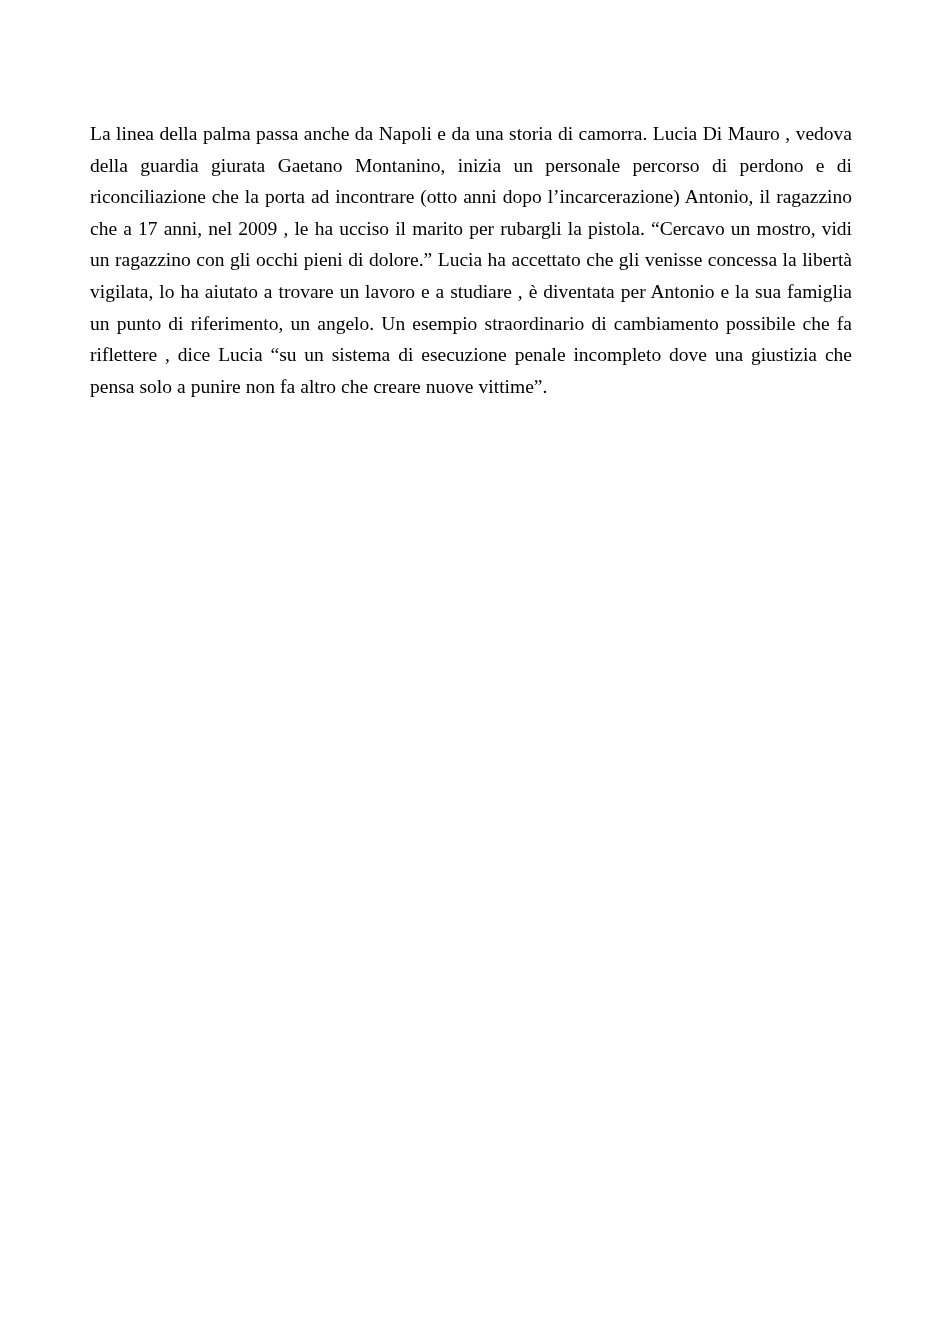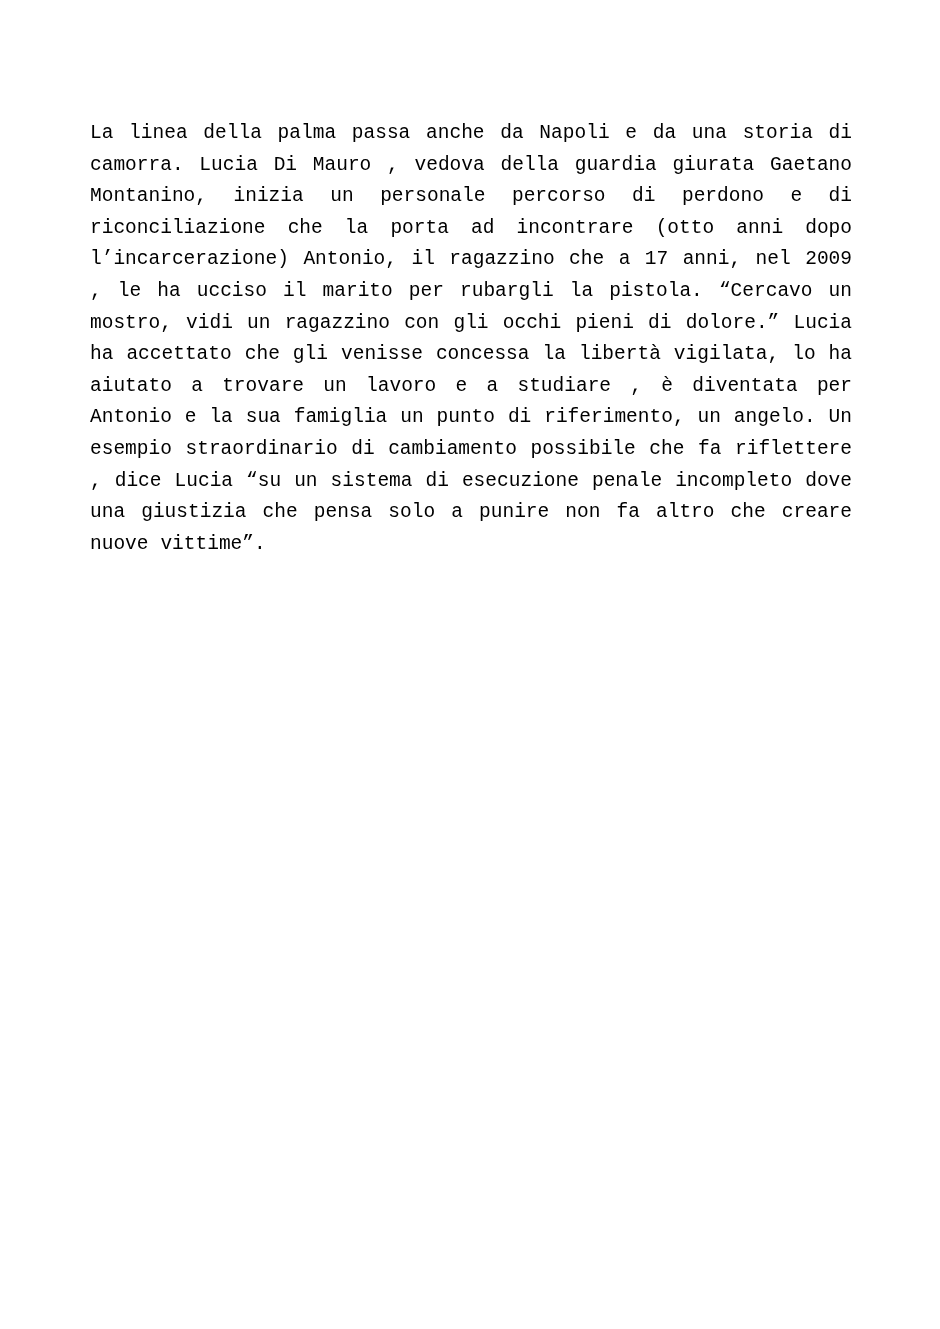--- a/index.html
+++ b/index.html
@@ -22,21 +22,20 @@
     width: 762px;
   }
   .body-paragraph {
     margin: 0;
     font-size: 19.5px;
     line-height: 31.6px;
     color: #000000;
     text-align: justify;
     text-justify: inter-word;
     word-spacing: 0.2px;
-    font-family: Liberation Mono, monospace;
   }
 </style>
 </head>
 <body>
 
 <div class="page">
   <div class="content">
     <p class="body-paragraph">La linea della palma passa anche da Napoli e da una storia di camorra. Lucia Di Mauro , vedova della guardia giurata Gaetano Montanino, inizia un personale percorso di  perdono e di riconciliazione che la porta ad incontrare (otto anni dopo l’incarcerazione)  Antonio, il ragazzino che a 17 anni, nel 2009 ,  le ha ucciso il marito per rubargli la pistola.  “Cercavo un mostro, vidi un ragazzino con gli occhi pieni di dolore.” Lucia ha accettato che gli venisse concessa la libertà vigilata, lo ha aiutato a trovare un lavoro e a studiare , è diventata per  Antonio e la sua famiglia un punto di riferimento, un angelo. Un esempio straordinario di cambiamento possibile che fa riflettere , dice Lucia “su un sistema di esecuzione penale incompleto dove una giustizia che pensa solo a punire  non fa altro che creare nuove vittime”.</p>
   </div>
 </div>

